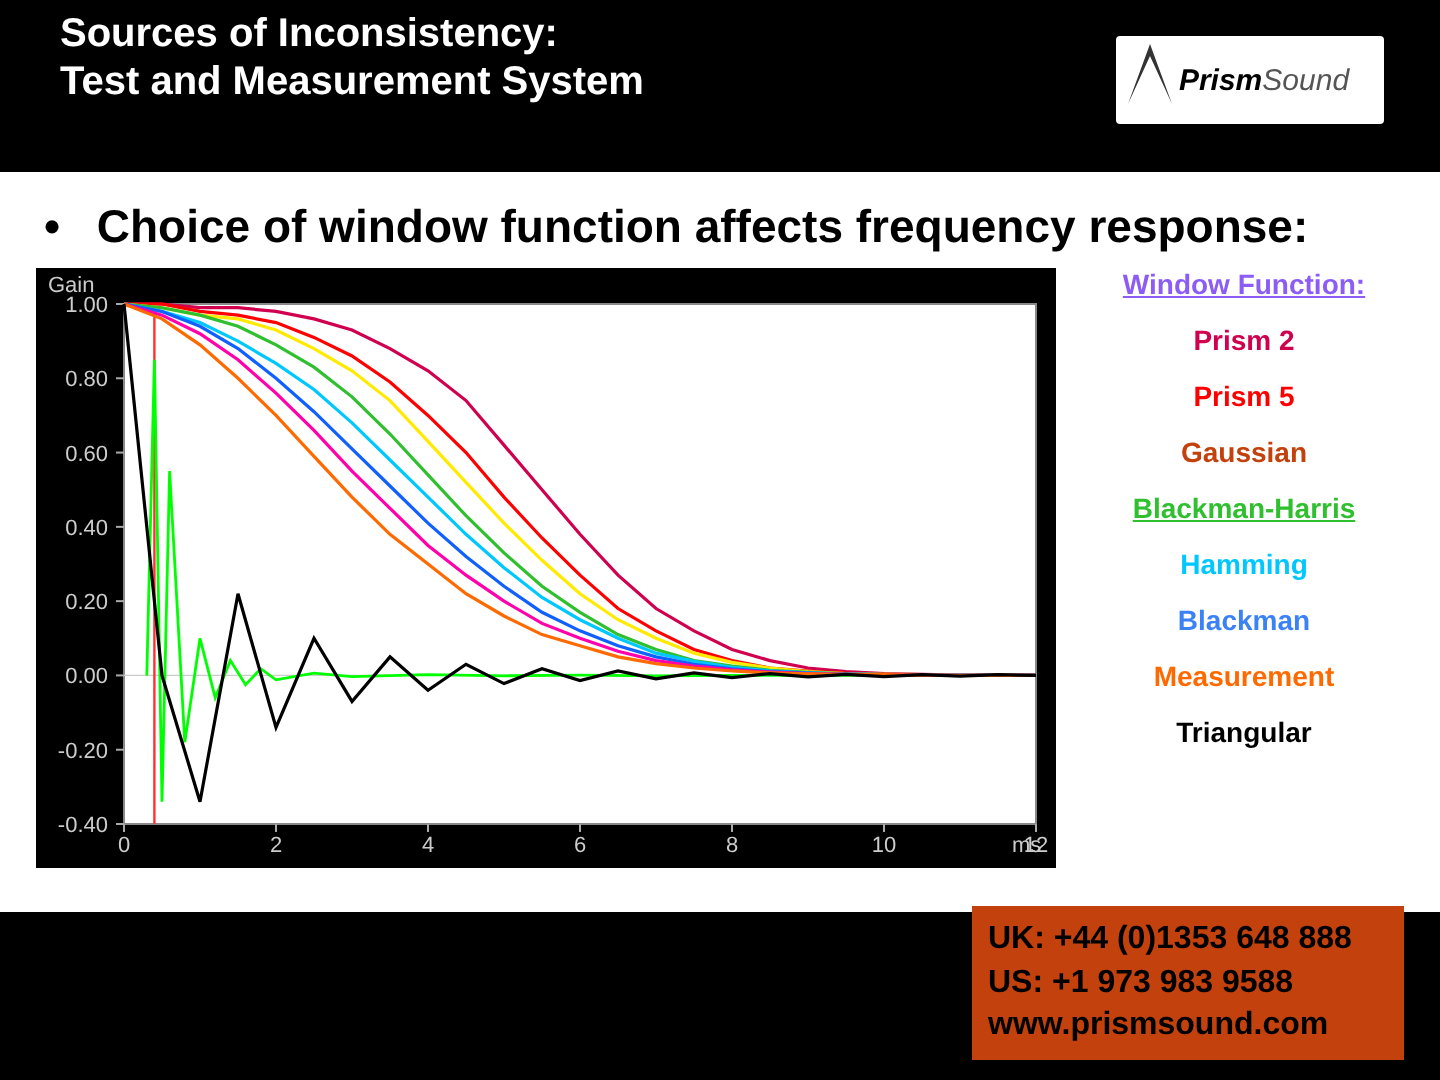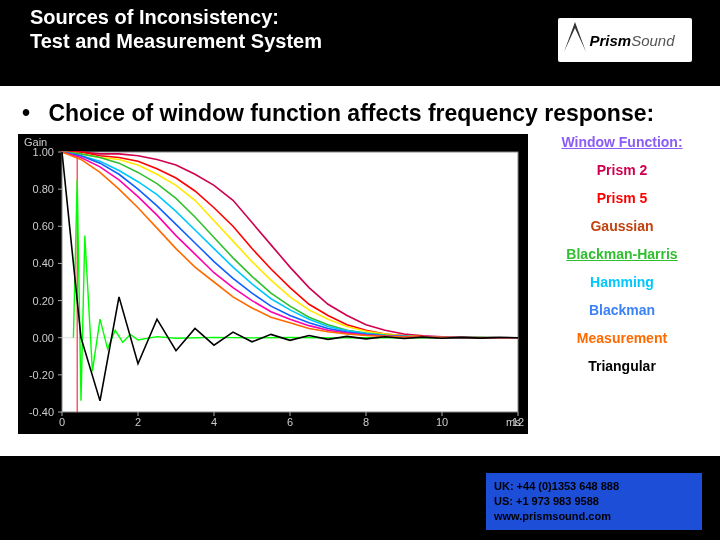--- a/index.html
+++ b/index.html
@@ -11,21 +11,21 @@
   .logo-text .light{font-weight:normal;color:#555;}
   .body{position:absolute;left:0;top:86px;width:720px;height:370px;background:#fff;}
   .bullet{position:absolute;left:22px;top:14px;font-size:23px;font-weight:bold;color:#000;}
   .bullet-dot{display:inline-block;width:20px;}
   .plot{position:absolute;left:18px;top:48px;width:510px;height:300px;background:#000;}
   .plot svg{display:block;}
   .legend{position:absolute;left:540px;top:44px;width:164px;}
   .legend-head{font-size:14px;font-weight:bold;text-align:center;text-decoration:underline;color:#8b5cf6;padding:4px 0 6px 0;}
   .legend-item{font-size:14px;font-weight:bold;text-align:center;padding:6px 0;}
   .footer{position:absolute;left:0;bottom:0;width:720px;height:84px;background:#000;}
-  .contact{position:absolute;right:18px;bottom:10px;width:200px;background:#1d4ed8;padding:6px 8px;font-size:11px;font-weight:bold;line-height:1.35;color:#000;}
+  .contact{position:absolute;right:18px;bottom:10px;width:200px;background:#c2410c;padding:6px 8px;font-size:16px;font-weight:bold;line-height:1.35;color:#000;}
   .axis-label{fill:#ccc;font-size:11px;font-family:Arial;}
 </style>
 </head>
 <body>
 
 <div class="page">
 
   <div class="header">
     <div class="title">Sources of Inconsistency:<br>Test and Measurement System</div>
     <div class="logo">

